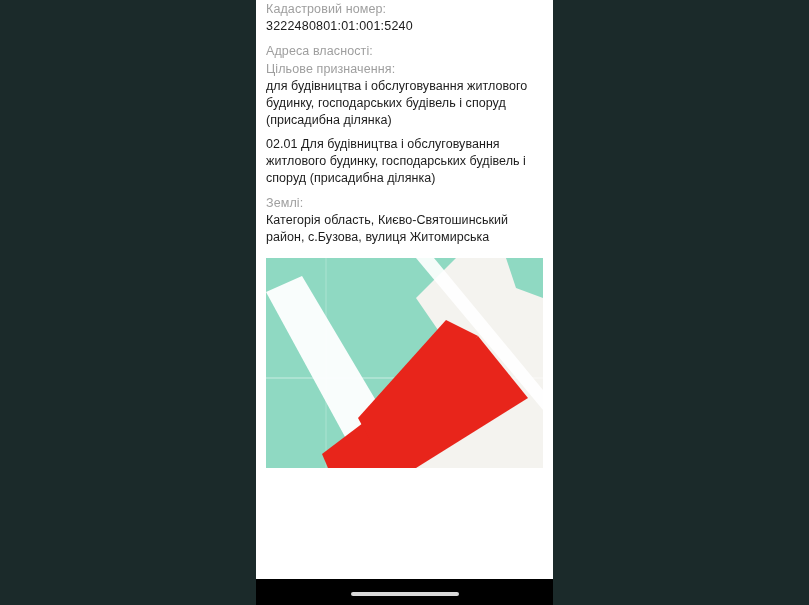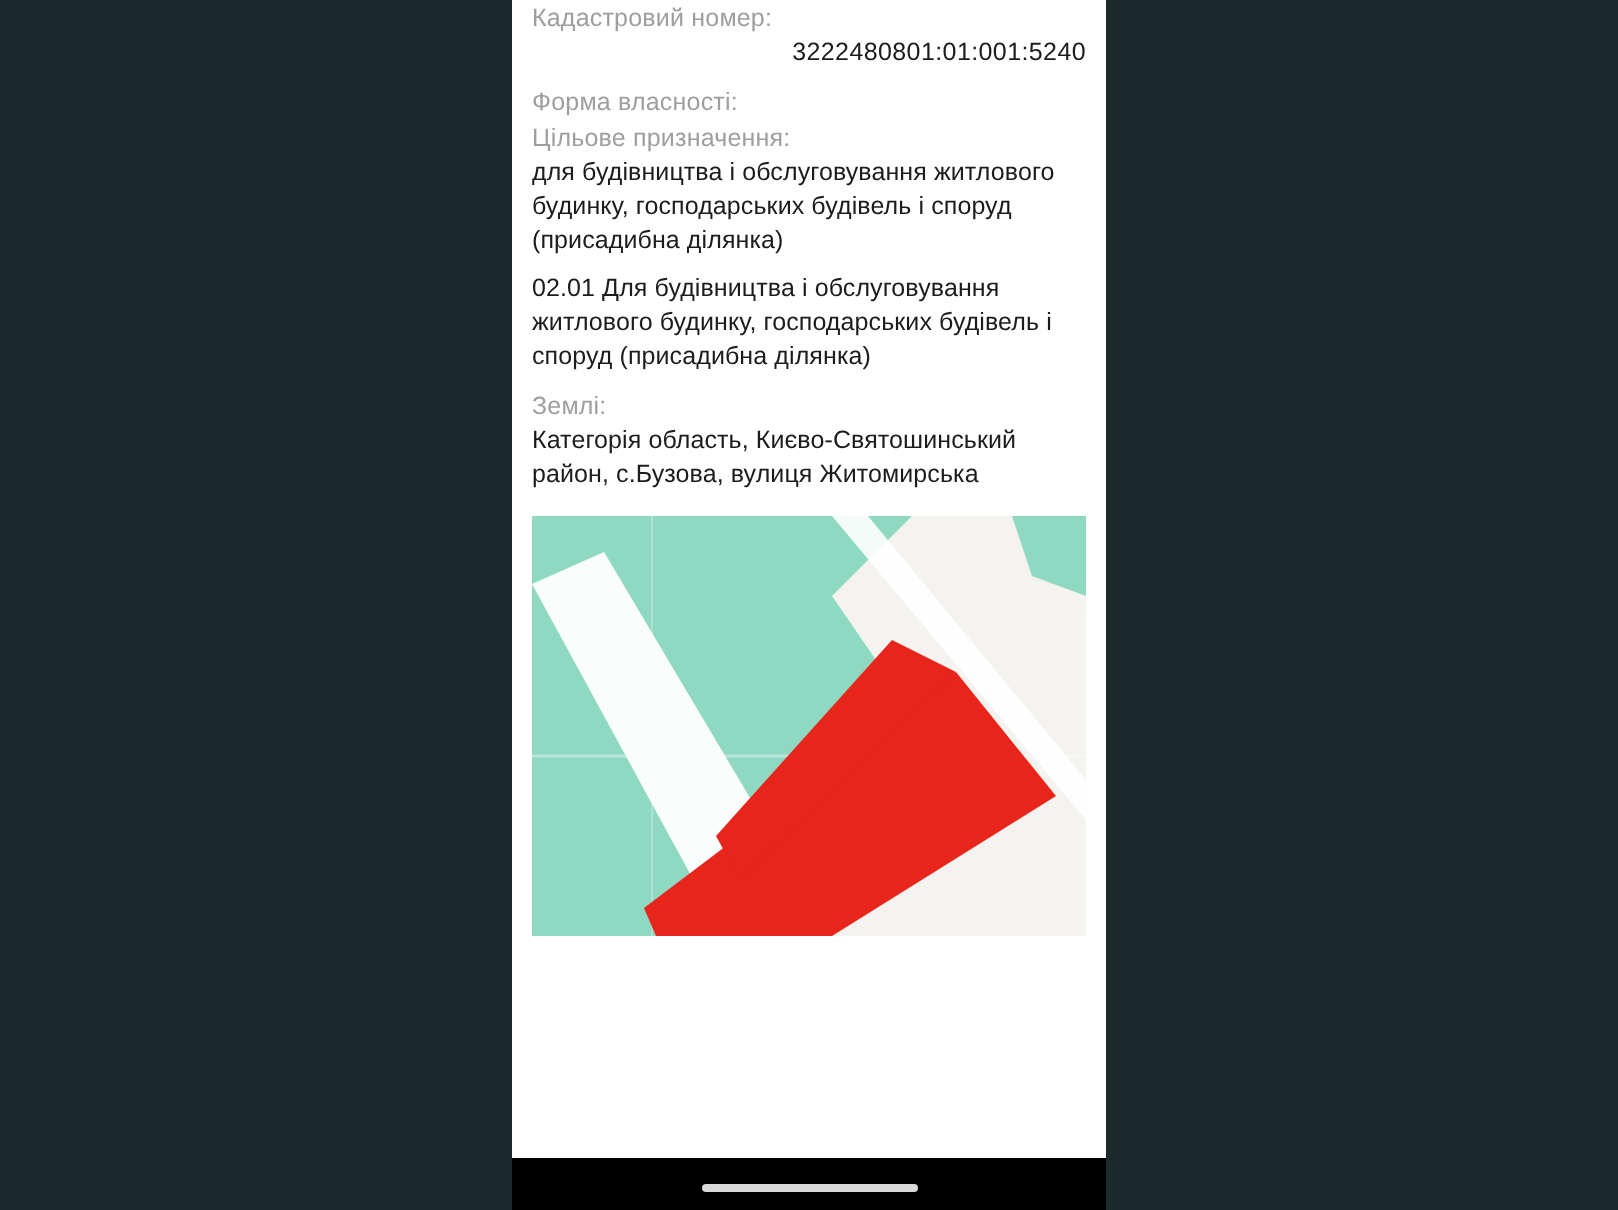--- a/index.html
+++ b/index.html
@@ -48,21 +48,20 @@
   .field-value {
     color: #1c1c1c;
     font-size: 12.5px;
     line-height: 17px;
     margin: 0 0 7px 0;
     padding: 0;
     letter-spacing: 0.05px;
   }
   .field-value.mono-num {
     letter-spacing: 0.2px;
-    text-align: right;
   }
   .map-wrap {
     margin: 12px 10px 0 10px;
     width: 277px;
     height: 210px;
     position: relative;
     overflow: hidden;
     background: #8fd9c2;
   }
   .map-svg { display: block; width: 277px; height: 210px; }
@@ -108,21 +107,21 @@
 
     <div class="content">
 
       <div class="field">
         <p class="field-label">Кадастровий номер:</p>
         <p class="field-value mono-num">3222480801:01:001:5240</p>
       </div>
 
 
       <div class="field">
-        <p class="field-label">Форма власності:</p>
+        <p class="field-label">Адреса власності:</p>
       </div>
 
       <div class="field">
         <p class="field-label">Цільове призначення:</p>
         <p class="field-value">для будівництва і обслуговування житлового будинку, господарських будівель і споруд (присадибна ділянка)</p>
       </div>
 
       <div class="field">
         <p class="field-value">02.01 Для будівництва і обслуговування житлового будинку, господарських будівель і споруд (присадибна ділянка)</p>
       </div>

